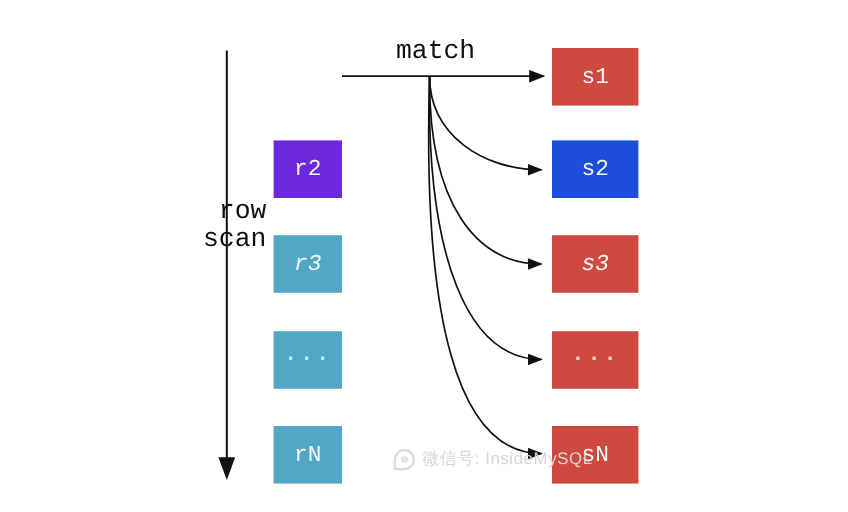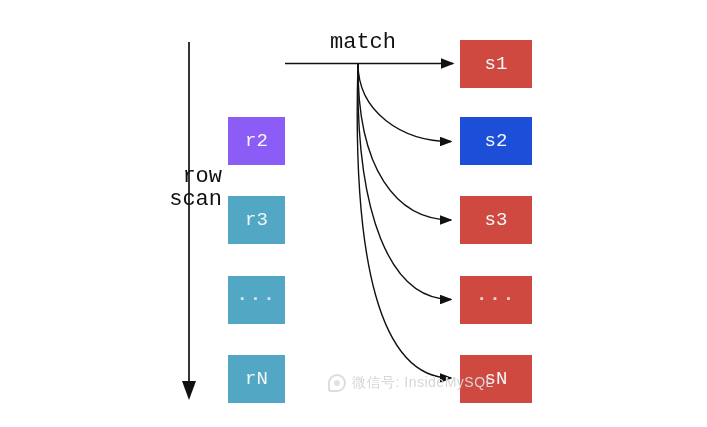--- a/index.html
+++ b/index.html
@@ -50,21 +50,21 @@
     align-items: center;
     justify-content: center;
     color: #f3f7f8;
     font-size: 19px;
     font-weight: 500;
   }
   .node.left-col  { left: 228px; }
   .node.right-col { left: 460px; width: 72px; }
   .row-0 { top: 40px; }
   .row-1 { top: 117px; }
-  .row-2 { top: 196px; }
+  .row-2 { top: 196px; font-style: italic; }
   .row-3 { top: 276px; }
   .row-4 { top: 355px; }
   .node.dots span {
     transform: translateY(-5px);
     letter-spacing: 2px;
     opacity: 0.8;
     font-weight: 700;
   }
   .watermark {
     position: absolute;
@@ -120,21 +120,21 @@
     <path d="M358,63.5 C352,262 380,378 451,378" fill="none" stroke="#111111" stroke-width="1.4" marker-end="url(#ah)"></path>
   </svg>
 
   <div class="diagram-label match-label">match</div>
 
   <div class="diagram-label rowscan-label">
     <div>row</div>
     <div>scan</div>
   </div>
 
-  <div class="node left-col row-1" style="background-color: #8b5cf6; text-align: right;">
+  <div class="node left-col row-1" style="background-color: #6d28d9; text-align: right;">
     <span>r2</span>
   </div>
   <div class="node left-col row-2" style="background-color: rgb(82, 167, 196);">
     <span>r3</span>
   </div>
   <div class="node left-col row-3 dots" style="background-color: rgb(82, 167, 196);">
     <span>...</span>
   </div>
   <div class="node left-col row-4" style="background-color: rgb(82, 167, 196);">
     <span>rN</span>

